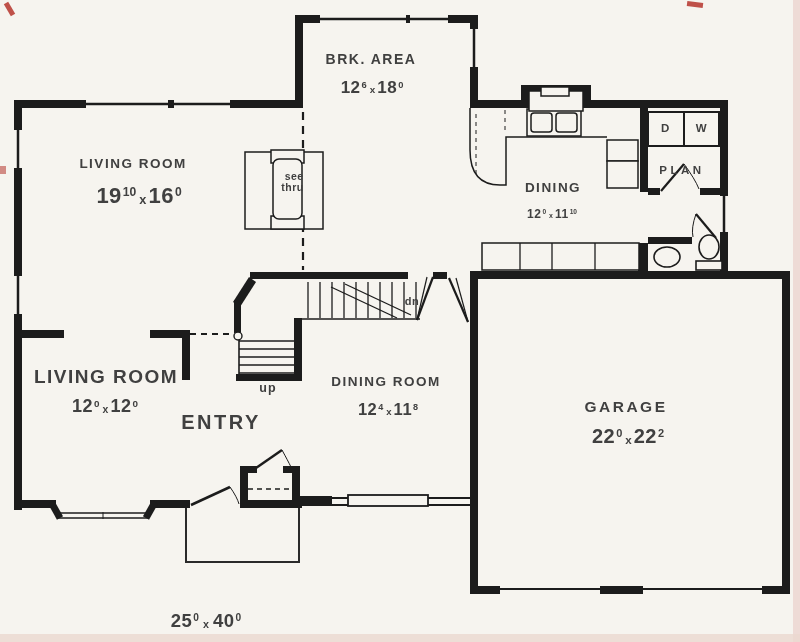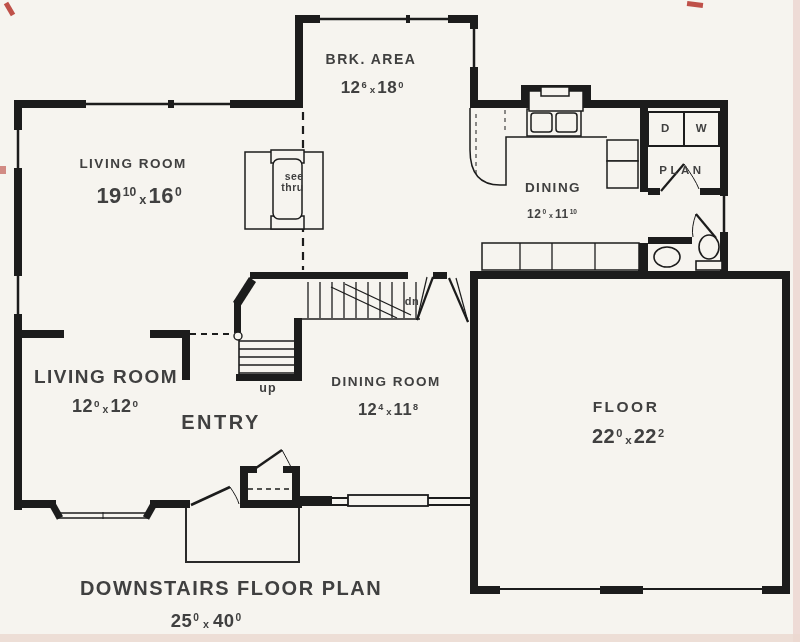--- a/index.html
+++ b/index.html
@@ -235,38 +235,37 @@
     <span class="n">12</span><span class="sup">0</span><span class="x">x</span><span class="n">12</span><span class="sup">0</span>
   </div>
 
   <div class="lbl" style="--x:221px;--y:422px;font-size:20px;letter-spacing:2.5px">ENTRY</div>
 
   <div class="lbl" style="--x:386px;--y:381px;font-size:13.5px">DINING ROOM</div>
   <div class="lbl dim" style="--x:388px;--y:409px;font-size:16.5px">
     <span class="n">12</span><span class="sup">4</span><span class="x">x</span><span class="n">11</span><span class="sup">8</span>
   </div>
 
-  <div class="lbl" style="--x:626px;--y:407px;font-size:15.5px;letter-spacing:2.5px">FLOOR</div>
+  <div class="lbl" style="--x:626px;--y:407px;font-size:15.5px;letter-spacing:2.5px">GARAGE</div>
   <div class="lbl dim" style="--x:628px;--y:436px;font-size:20px">
     <span class="n">22</span><span class="sup">0</span><span class="x">x</span><span class="n">22</span><span class="sup">2</span>
   </div>
 
   <div class="lbl" style="--x:682px;--y:170px;font-size:11.5px;letter-spacing:3.5px">PLAN</div>
   <div class="lbl" style="--x:666px;--y:128px;font-size:11.5px">D</div>
   <div class="lbl" style="--x:702px;--y:128px;font-size:11.5px">W</div>
 
   <div class="lbl fp-lbl" style="--x:290px;--y:182px;font-size:10.5px">
     <span>see</span>
     <span class="l2">thru</span>
   </div>
 
   <div class="lbl" style="--x:412px;--y:301px;font-size:11px;letter-spacing:.5px">dn</div>
   <div class="lbl" style="--x:268px;--y:388px;font-size:12.5px;letter-spacing:1px">up</div>
 
-  <div class="lbl" style="--x:231px;--y:588px;font-size:20px;letter-spacing:1.5px">DOWNSTAIRS FLOOR PLAN</div>
   <div class="lbl dim" style="--x:206px;--y:621px;font-size:18.5px">
     <span class="n">25</span><span class="sup">0</span><span class="x" style="margin:0 4px">x</span><span class="n">40</span><span class="sup">0</span>
   </div>
 
   <div class="strip-r"></div>
   <div class="strip-b"></div>
   <div class="mark m1"></div>
   <div class="mark m2"></div>
   <div class="mark m3"></div>
 </div>

